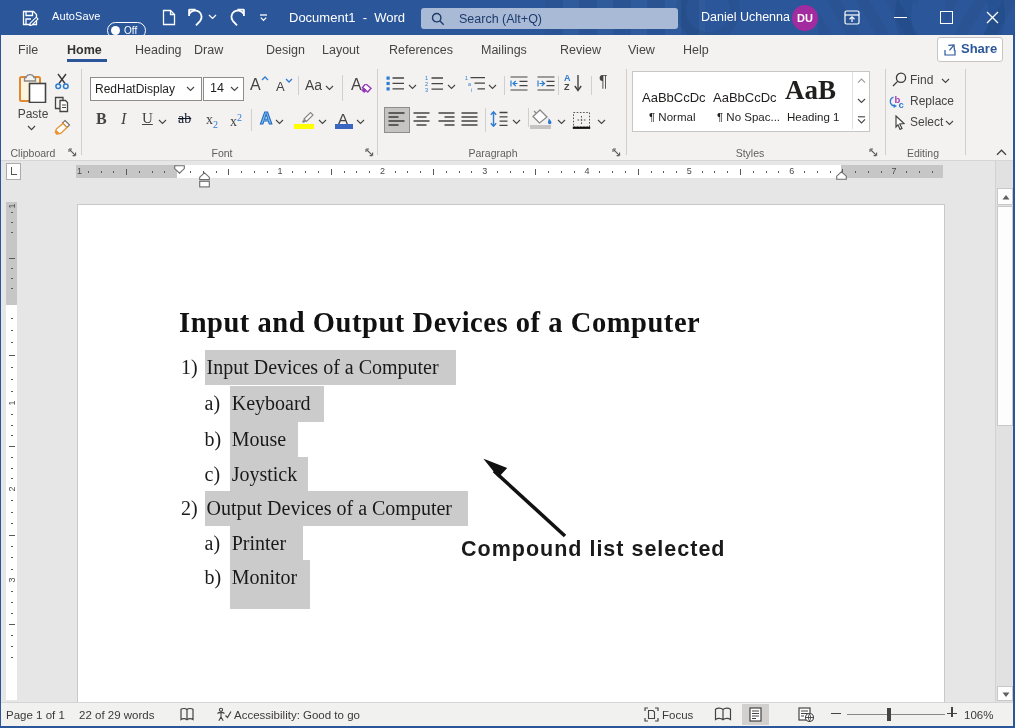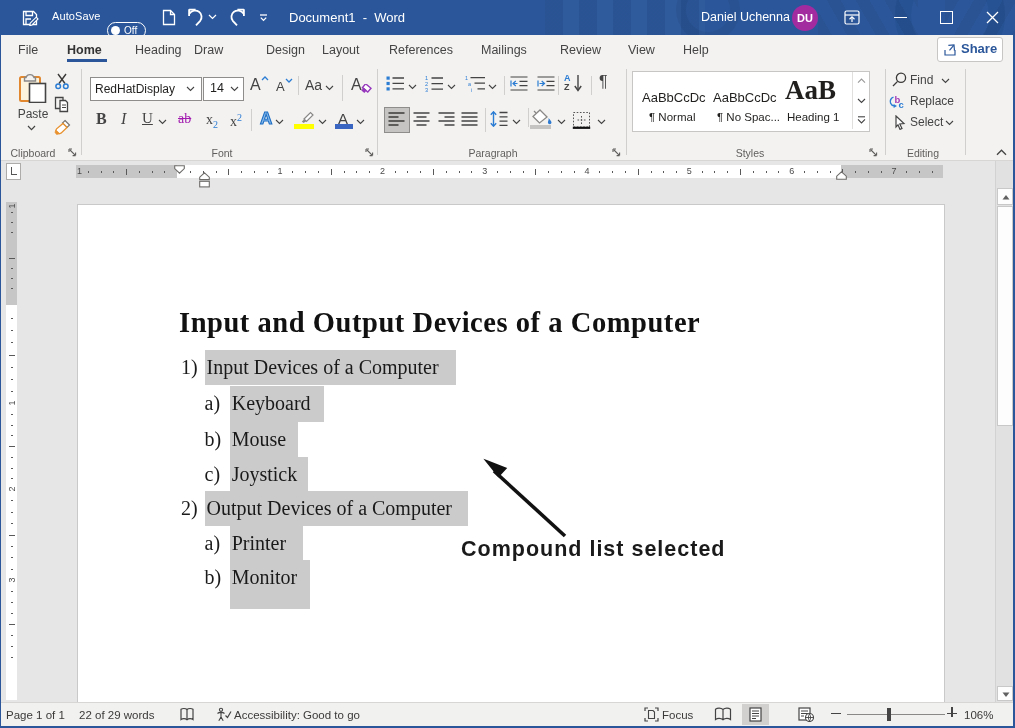--- a/index.html
+++ b/index.html
@@ -71,20 +71,27 @@
     <path d="M11.4 2.6 H17.9 M17.9 2.2 V8.9" fill="none" stroke="#fff" stroke-width="1.8"></path>
     <path d="M17.7 6.8 C15.4 3.4 11 2.6 8 4.8 C5.1 7 4.6 11 6.8 13.8 L11 18.4" fill="none" stroke="#fff" stroke-width="1.8"></path>
   </svg>
 
   <svg class="abs" style="left:259px;top:14px;" width="9" height="8" viewBox="0 0 9 8">
     <path d="M1 1 H8" stroke="#fff" stroke-width="1.3"></path>
       <path d="M1.8 3.6 L4.5 6.4 L7.2 3.6" fill="none" stroke="#fff" stroke-width="1.3"></path>
   </svg>
   <div class="abs wtxt" style="left:289px;top:10px;font-size:13px;">Document1&nbsp; - &nbsp;Word</div>
 
+  <div class="abs" style="left:421px;top:8px;width:257px;height:21px;background:#a9bad7;border-radius:3px;">
+    <svg class="abs" style="left:10px;top:4px;" width="14" height="14" viewBox="0 0 14 14">
+      <circle cx="5.7" cy="5.7" r="4.2" fill="none" stroke="#1c3b6b" stroke-width="1.4"></circle>
+      <path d="M8.8 8.8 L12.7 12.7" stroke="#1c3b6b" stroke-width="1.4"></path>
+    </svg>
+    <div class="abs" style="left:38px;top:4px;font-size:12.5px;color:#1c3b6b;">Search (Alt+Q)</div>
+  </div>
   <div class="abs wtxt" style="left:701px;top:10px;font-size:12.5px;">Daniel Uchenna</div>
 
   <div class="abs" style="left:792px;top:5px;width:26px;height:26px;border-radius:50%;background:#a22ba0;color:#fff;font-size:11px;font-weight:bold;text-align:center;line-height:26px;">DU</div>
 
   <svg class="abs" style="left:844px;top:10px;" width="16" height="15" viewBox="0 0 16 15">
     <rect x="1" y="1" width="14" height="13" rx="1.5" fill="none" stroke="#fff" stroke-width="1.2"></rect>
     <path d="M1 5 H15" stroke="#fff" stroke-width="1.2"></path>
     <path d="M8 12 V7" stroke="#fff" stroke-width="1.2"></path>
     <path d="M5.5 9.2 L8 6.8 L10.5 9.2" fill="none" stroke="#fff" stroke-width="1.2"></path>
   </svg>
@@ -183,21 +190,21 @@
       <rect x="3" y="1" width="7" height="5" transform="rotate(40 6 4)" fill="#fff" stroke="#9637bc" stroke-width="1.4"></rect>
       <rect x="2.2" y="4.4" width="4" height="3.6" transform="rotate(40 4 6)" fill="#9637bc"></rect>
     </svg>
 
   <div class="abs serif" style="left:95px;top:47px;font-size:16px;font-weight:bold;color:#444;">B</div>
   <div class="abs serif" style="left:120px;top:47px;font-size:16px;font-style:italic;color:#444;">I</div>
   <div class="abs serif" style="left:141px;top:47px;font-size:15px;text-decoration:underline;color:#444;">U</div>
   <svg class="abs" style="left:157px;top:56px;" width="9" height="6" viewBox="0 0 9 6">
       <path d="M1 1 L4.5 4.5 L8 1" fill="none" stroke="#444" stroke-width="1.1"></path>
     </svg>
-  <div class="abs serif" style="left:177px;top:48px;font-size:14px;text-decoration:line-through;color:#a21caf;">ab</div>
+  <div class="abs serif" style="left:177px;top:48px;font-size:14px;text-decoration:line-through;color:#0f172a;">ab</div>
   <div class="abs serif" style="left:205px;top:49px;font-size:14px;color:#444;">x<span style="font-size:10px;vertical-align:-4px;color:#2b7cd3;">2</span></div>
   <div class="abs serif" style="left:229px;top:49px;font-size:14px;color:#444;">x<span style="font-size:10px;vertical-align:5px;color:#2b7cd3;">2</span></div>
   <div class="gsep" style="left:250px;top:46px;height:22px;"></div>
   <div class="abs" style="left:259px;top:46px;font-size:17px;font-weight:bold;color:#8bbcec;-webkit-text-stroke:1.1px #1f6fc4;">A</div>
   <svg class="abs" style="left:274px;top:56px;" width="9" height="6" viewBox="0 0 9 6">
       <path d="M1 1 L4.5 4.5 L8 1" fill="none" stroke="#444" stroke-width="1.1"></path>
     </svg>
 
   <svg class="abs" style="left:294px;top:47px;" width="19" height="15" viewBox="0 0 19 15">
     <path d="M9 9 L15.5 2.5 L18 5 L11.5 11.5 Z" fill="#fff" stroke="#8a8886" stroke-width="1.2"></path>

